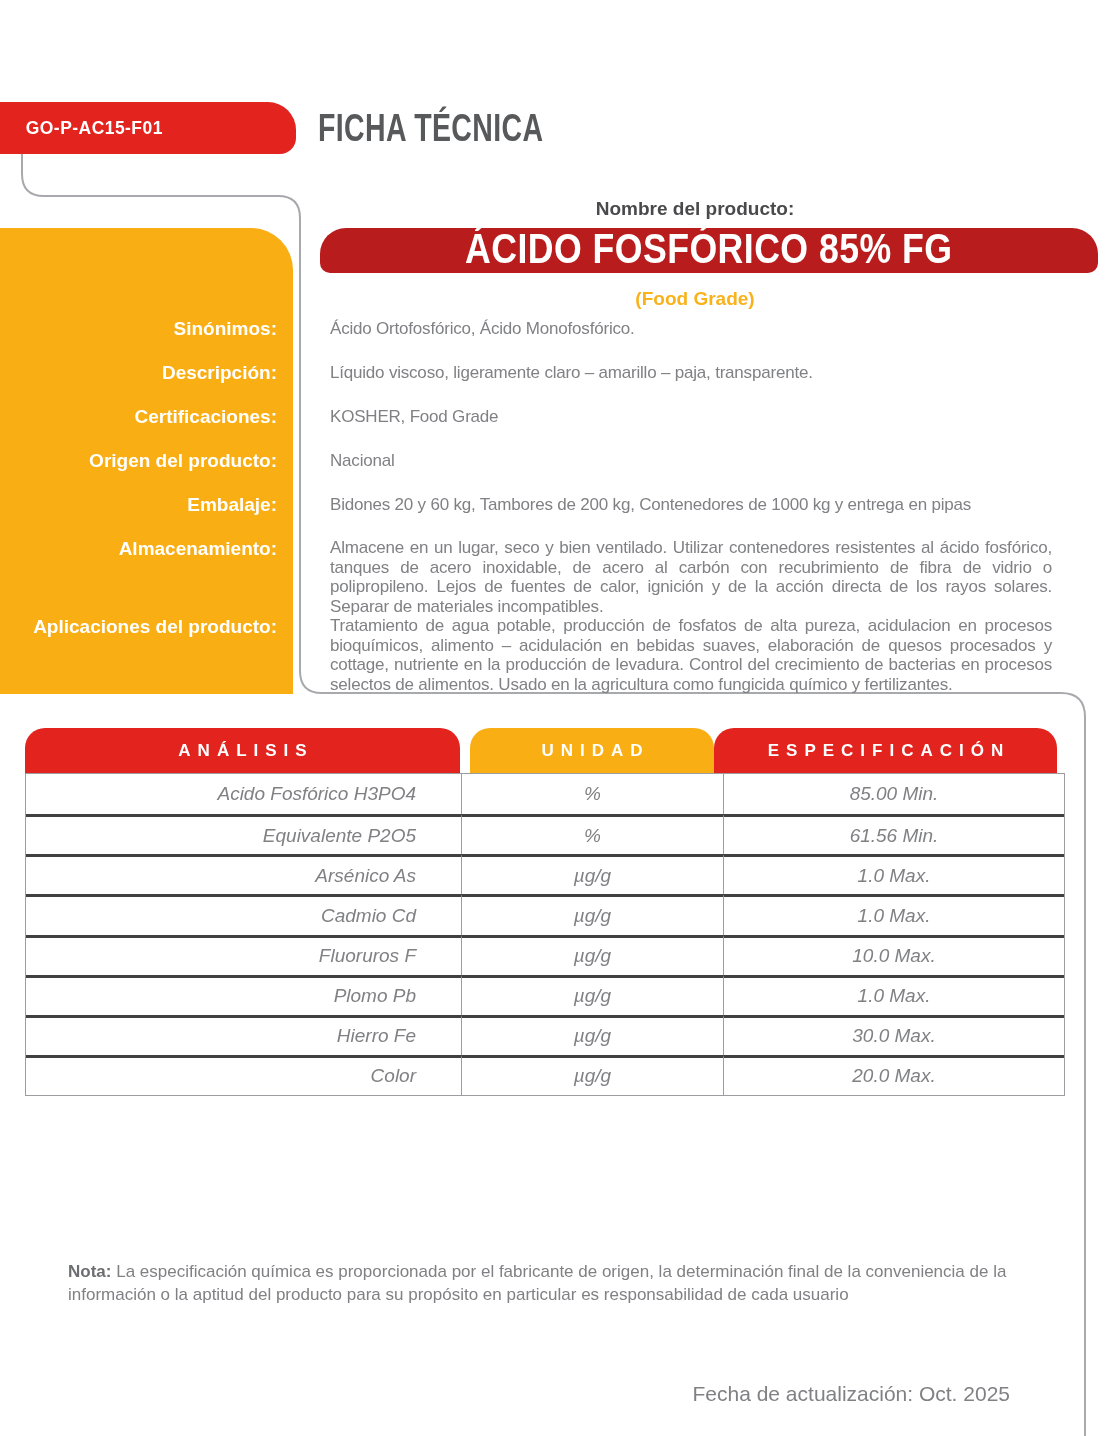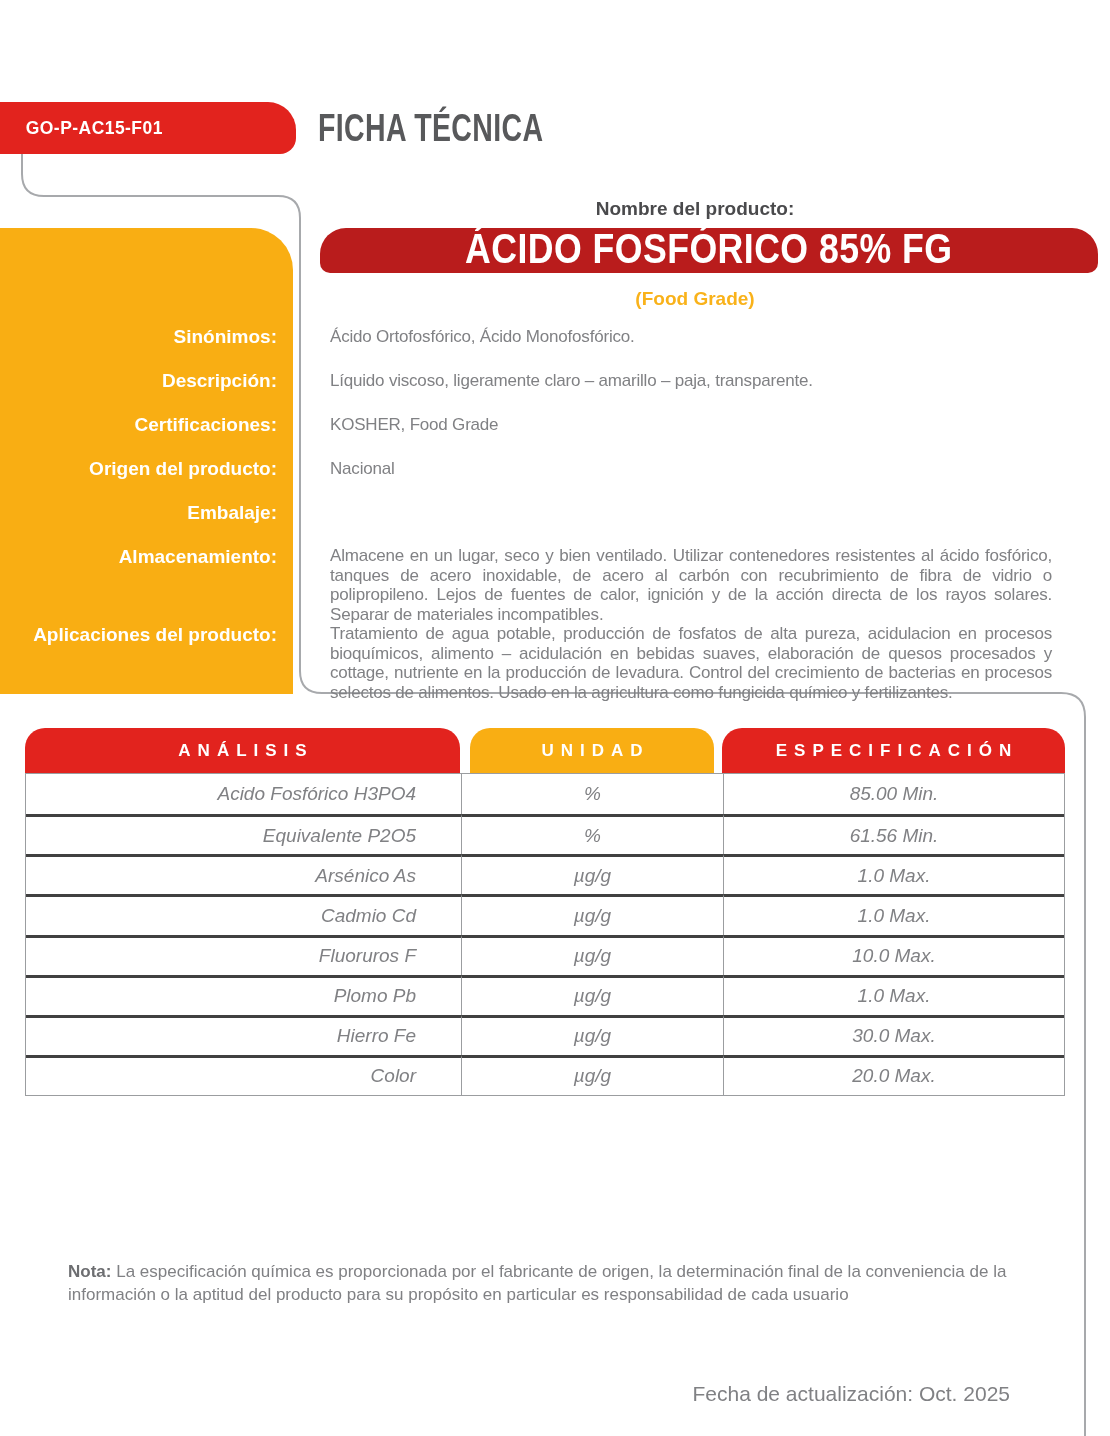--- a/index.html
+++ b/index.html
@@ -52,21 +52,21 @@
   }
   .product-banner span{
     color:#fff;font-weight:bold;font-size:42px;white-space:nowrap;
     transform:scaleX(.85);transform-origin:center;letter-spacing:.5px;
   }
   .product-grade{
     position:absolute;left:300px;top:288px;width:790px;text-align:center;
     font-size:19px;font-weight:bold;color:#F9B21A;
   }
   
-  .fields{position:absolute;left:0;top:318px;width:1052px;margin-top:8px;}
+  .fields{position:absolute;left:0;top:318px;width:1052px;}
   .f-row{display:flex;align-items:flex-start;margin-bottom:23px;}
   .f-row.para{margin-bottom:0;}
   .f-label{
     width:293px;box-sizing:border-box;padding-right:16px;flex:none;
     text-align:right;color:#fff;font-weight:bold;font-size:19px;line-height:21px;
   }
   .f-value{
     flex:1;box-sizing:border-box;padding-left:37px;
     color:#808184;font-size:17px;line-height:21px;letter-spacing:-.2px;
   }
@@ -74,21 +74,21 @@
   
   .tbl-heads{position:absolute;left:25px;top:728px;width:1040px;height:45px;display:flex;}
   .th{
     height:45px;border-radius:20px 20px 0 0;
     display:flex;align-items:center;justify-content:center;
     color:#fff;font-weight:bold;font-size:17px;letter-spacing:7px;padding-left:7px;box-sizing:border-box;
   }
   .th-red{background:#E2231E;}
   .th-yellow{background:#F9AE13;}
   .th1{width:435px;margin-right:10px;}
-  .th2{width:244px;margin-right:8px;}
+  .th2{width:244px;}
   .th3{width:343px;}
   .tbl-body{
     position:absolute;left:25px;top:773px;width:1040px;height:323px;
     box-sizing:border-box;border:1.5px solid #9B9DA0;
     display:grid;grid-template-columns:435px 262px 341px;grid-auto-rows:1fr;
   }
   .td{
     display:flex;align-items:center;justify-content:center;
     font-style:italic;font-size:19px;color:#808184;
     border-top:3px solid #404040;box-sizing:border-box;
@@ -143,20 +143,21 @@
     <div class="f-row">
       <div class="f-label">Certificaciones:</div>
       <div class="f-value">KOSHER, Food Grade</div>
     </div>
     <div class="f-row">
       <div class="f-label">Origen del producto:</div>
       <div class="f-value">Nacional</div>
     </div>
     <div class="f-row">
       <div class="f-label">Embalaje:</div>
+      <div class="f-value">Bidones 20 y 60 kg, Tambores de 200 kg, Contenedores de 1000 kg y entrega en pipas</div>
     </div>
     <div class="f-row para">
       <div class="f-label">Almacenamiento:</div>
       <div class="f-value">Almacene en un lugar, seco y bien ventilado. Utilizar contenedores resistentes al ácido fosfórico, tanques de acero inoxidable, de acero al carbón con recubrimiento de fibra de vidrio o polipropileno. Lejos de fuentes de calor, ignición y de la acción directa de los rayos solares. Separar de materiales incompatibles.</div>
     </div>
     <div class="f-row para">
       <div class="f-label">Aplicaciones del producto:</div>
       <div class="f-value">Tratamiento de agua potable, producción de fosfatos de alta pureza, acidulacion en procesos bioquímicos, alimento – acidulación en bebidas suaves, elaboración de quesos procesados y cottage, nutriente en la producción de levadura. Control del crecimiento de bacterias en procesos selectos de alimentos. Usado en la agricultura como fungicida químico y fertilizantes.</div>
     </div>
   </div>

